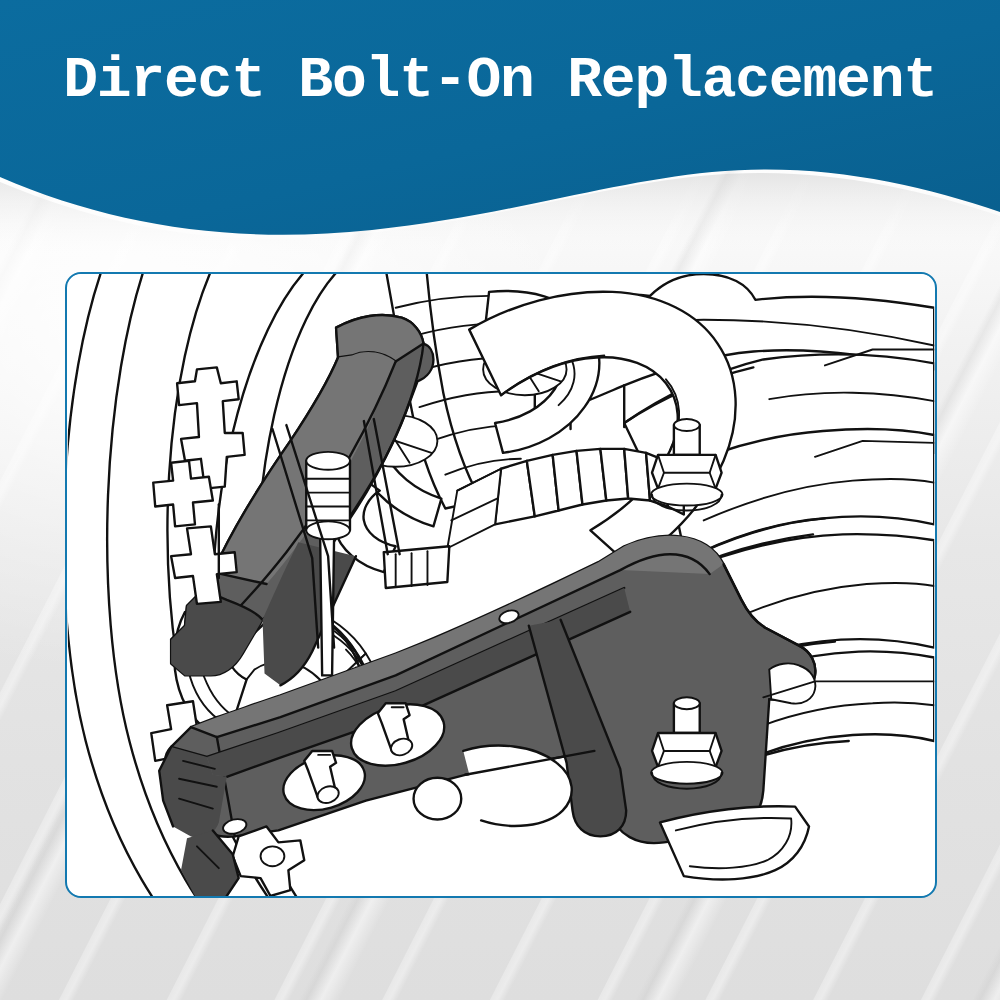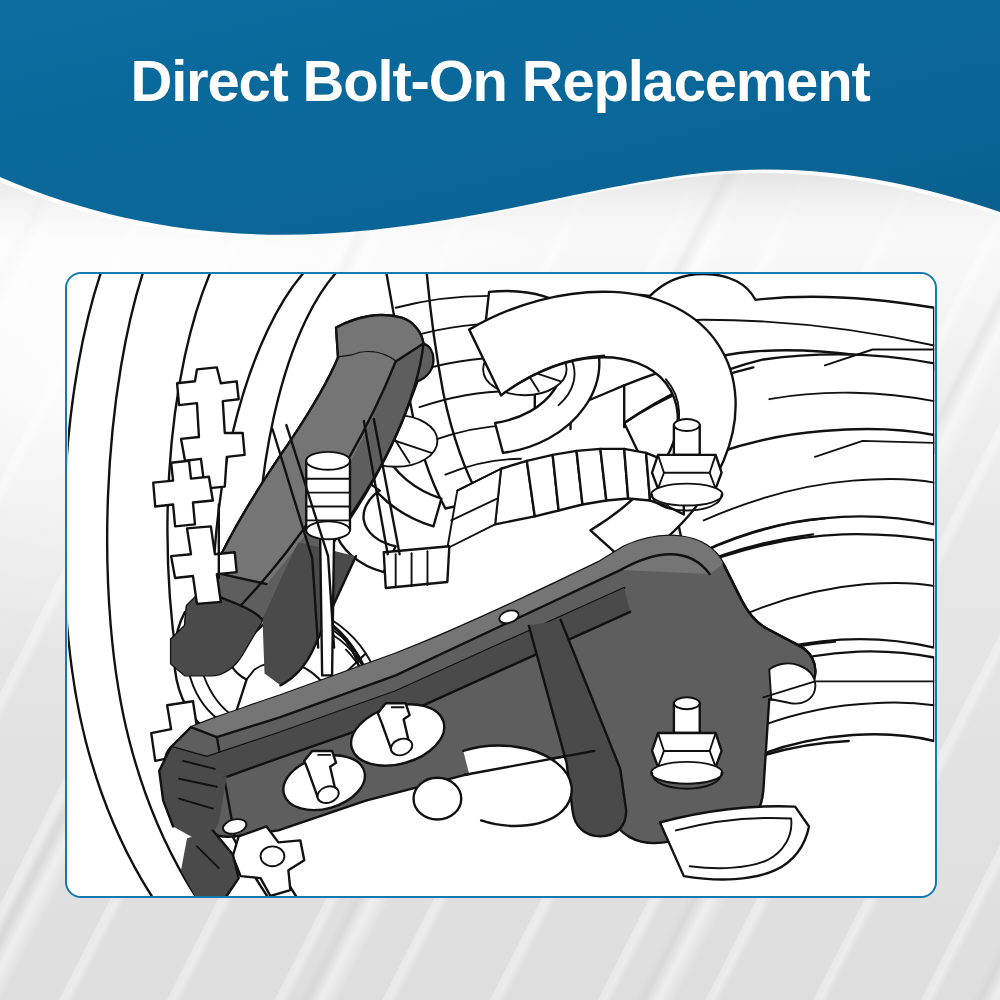--- a/index.html
+++ b/index.html
@@ -45,21 +45,21 @@
     background:radial-gradient(ellipse at 30% 35%, rgba(255,255,255,.95) 0%, rgba(255,255,255,0) 62%);
   }
 
   
   #banner{position:absolute;left:0;top:0;width:1000px;height:262px;}
   #banner svg{display:block;}
   #banner-title{
     position:absolute;left:0;top:0;width:1000px;height:160px;
     display:flex;align-items:center;justify-content:center;
     color:#ffffff;
-    font-family:Liberation Sans, sans-serif;
+    font-family:Liberation Mono, monospace;
     font-weight:bold;
     font-size:58px;
     letter-spacing:-1.2px;
     white-space:nowrap;
     text-shadow:0 1px 0 rgba(0,0,0,.05);
   }
 
   
   #panel{
     position:absolute;left:65px;top:272px;width:872px;height:626px;

